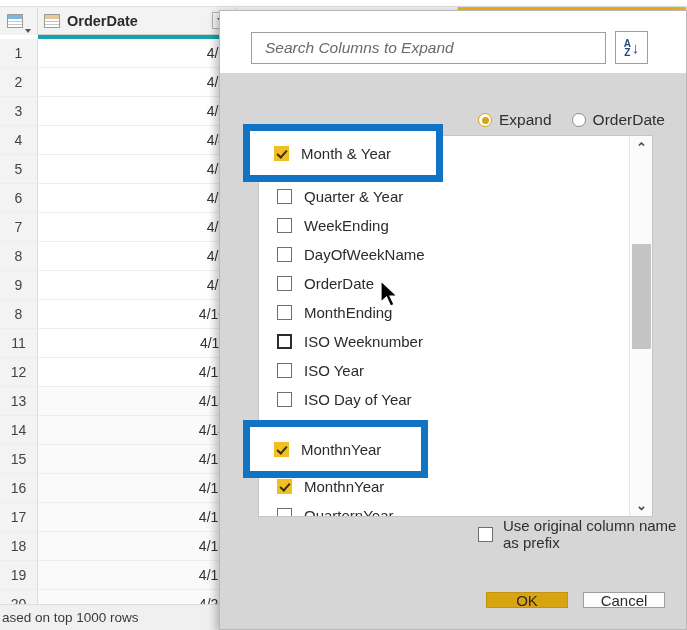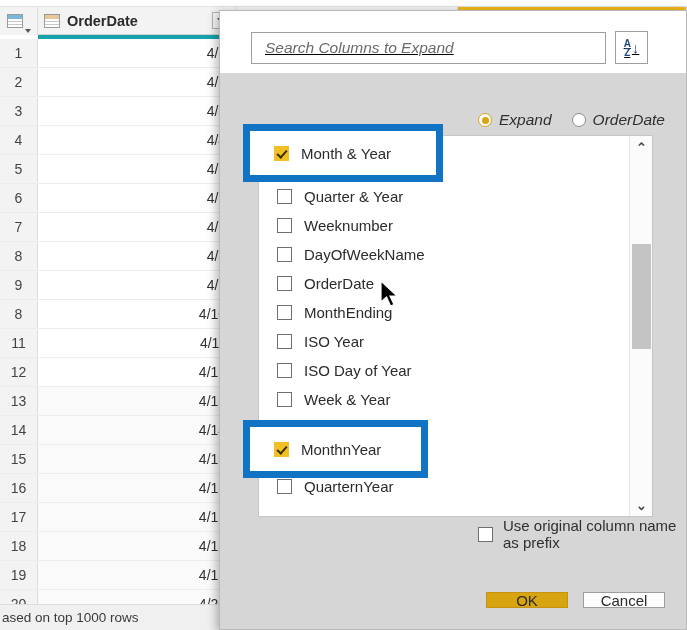--- a/index.html
+++ b/index.html
@@ -135,21 +135,21 @@
     background: #d6d6d6;
     border: 1px solid #b9b9b9;
     box-shadow: -3px 2px 9px rgba(0,0,0,.28);
   }
   .dlg-top {
     position: absolute; left: 0; top: 0; width: 100%; height: 62px;
     background: #ffffff;
   }
   .search-row {
     position: absolute; left: 31px; top: 20px;
-    display: flex; align-items: center; gap: 9px; text-decoration: underline;
+    display: flex; align-items: center; gap: 9px;
   }
   .search-box {
     width: 355px; height: 32px;
     border: 1px solid #9e9e9e; background: #ffffff;
     display: flex; align-items: center; padding: 0 11px;
   }
   .search-box input {
     border: 0; outline: 0; width: 100%;
     font-family: "Liberation Sans", sans-serif;
     font-size: 15.5px; font-style: italic;
@@ -179,21 +179,21 @@
   .radio-dot {
     width: 14px; height: 14px; border-radius: 50%;
     border: 1px solid #8d8d8d; background: #fff;
     display: flex; align-items: center; justify-content: center;
   }
   .radio-dot.on { border-color: #d9a412; }
   .radio-dot.on::after {
     content: ""; width: 7px; height: 7px; border-radius: 50%;
     background: #d9a412;
   }
-  .radio-lbl { font-size: 15.5px; color: #2f2f2f; font-style: italic; }
+  .radio-lbl { font-size: 15.5px; color: #2f2f2f; }
 
   .list-panel {
     position: absolute; left: 38px; top: 124px;
     width: 395px; height: 382px;
     background: #ffffff;
     border: 1px solid #c6c6c6;
     overflow: hidden;
   }
   .list-inner {
     position: absolute; left: 0; top: -12px;
@@ -466,33 +466,37 @@
           <div class="litem">
             <span class="cb on"></span>
             <span class="litem-lbl">Month &amp; Year</span>
           </div>
           <div class="litem">
             <span class="cb"></span>
             <span class="litem-lbl">Quarter &amp; Year</span>
           </div>
           <div class="litem">
             <span class="cb"></span>
-            <span class="litem-lbl">Weeknumber</span>
+            <span class="litem-lbl">WeekEnding</span>
           </div>
           <div class="litem">
             <span class="cb"></span>
             <span class="litem-lbl">DayOfWeekName</span>
           </div>
           <div class="litem">
             <span class="cb"></span>
             <span class="litem-lbl">OrderDate</span>
           </div>
           <div class="litem">
             <span class="cb"></span>
             <span class="litem-lbl">MonthEnding</span>
+          </div>
+          <div class="litem">
+            <span class="cb focus"></span>
+            <span class="litem-lbl">ISO Weeknumber</span>
           </div>
           <div class="litem">
             <span class="cb"></span>
             <span class="litem-lbl">ISO Year</span>
           </div>
           <div class="litem">
             <span class="cb"></span>
             <span class="litem-lbl">ISO Day of Year</span>
           </div>
           <div class="litem">

